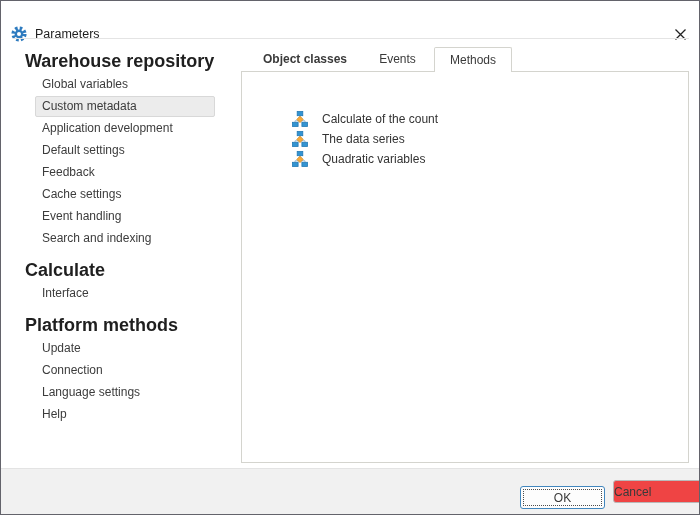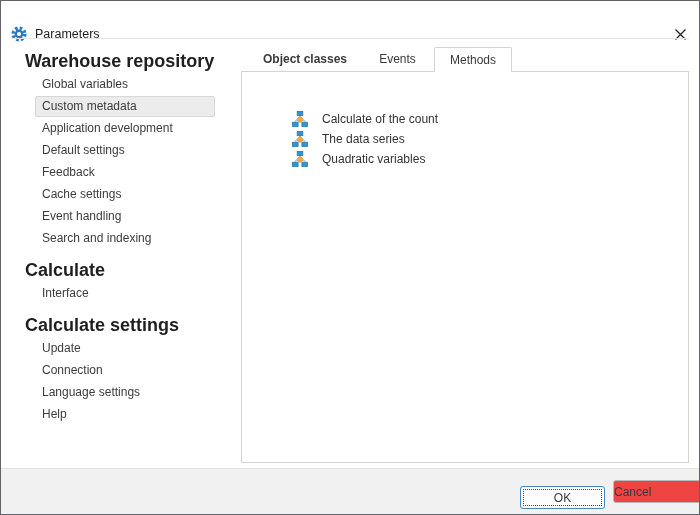--- a/index.html
+++ b/index.html
@@ -135,21 +135,21 @@
     <div class="sb-item">Application development</div>
     <div class="sb-item">Default settings</div>
     <div class="sb-item">Feedback</div>
     <div class="sb-item">Cache settings</div>
     <div class="sb-item">Event handling</div>
     <div class="sb-item">Search and indexing</div>
     <div class="sb-gap"></div>
     <div class="sb-header">Calculate</div>
     <div class="sb-item">Interface</div>
     <div class="sb-gap"></div>
-    <div class="sb-header">Calculate settings</div>
+    <div class="sb-header">Platform methods</div>
     <div class="sb-item">Update</div>
     <div class="sb-item">Connection</div>
     <div class="sb-item">Language settings</div>
     <div class="sb-item">Help</div>
   </nav>
 
   <div class="tabs">
     <div class="tab t0">Object classes</div>
     <div class="tab t1">Events</div>
     <div class="tab t2 active">Methods</div>

